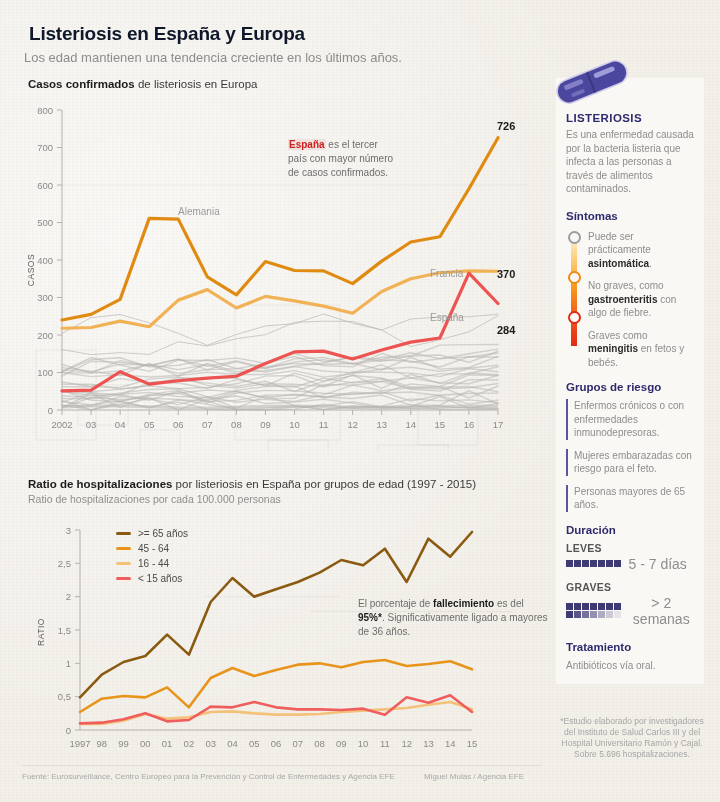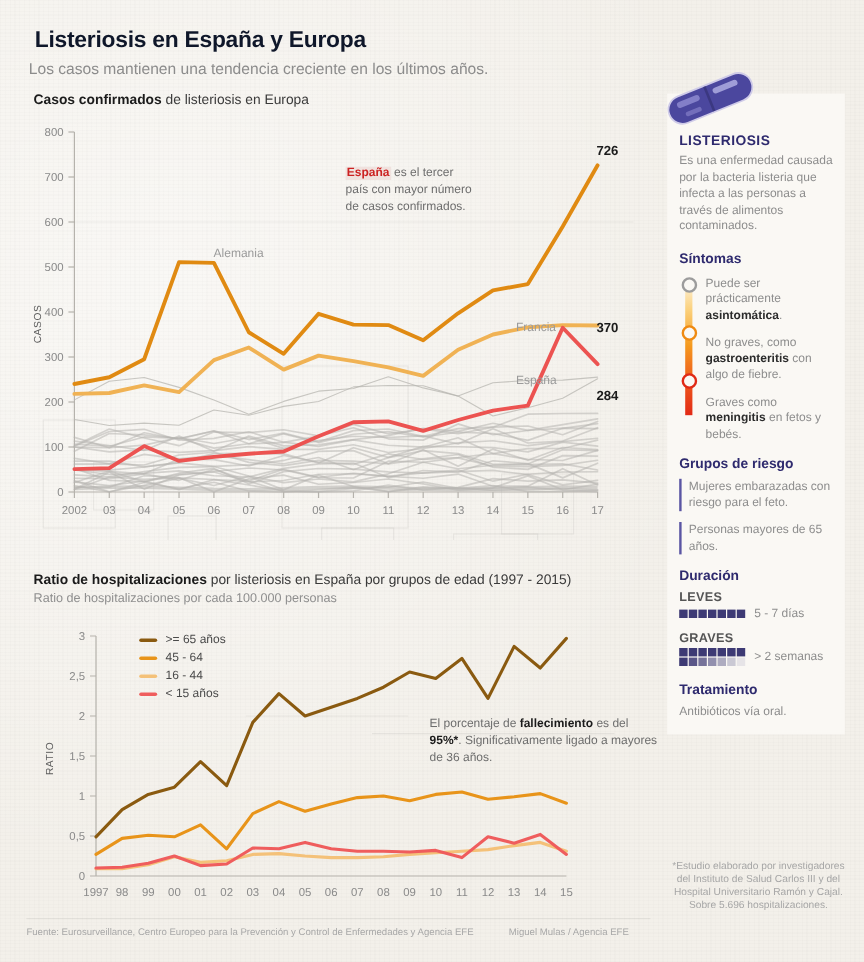--- a/index.html
+++ b/index.html
@@ -95,21 +95,21 @@
     border-left:2.5px solid #5a55a3;padding-left:6px;margin-bottom:9px;
   }
 
   
   .dur-block{margin-bottom:9px;}
   .dur-name{font-size:10.5px;font-weight:bold;color:#555;letter-spacing:.3px;margin-bottom:2px;}
   .dur-row{display:flex;align-items:center;}
   .sq-grid{display:flex;flex-direction:column;gap:1.5px;}
   .sq-line{display:flex;gap:1.5px;}
   .sq{width:6.5px;height:6.5px;background:#3d3a74;}
-  .dur-text{font-size:10px;color:#8d8d8d;margin-left:8px;text-align:center;}
+  .dur-text{font-size:14px;color:#8d8d8d;margin-left:8px;text-align:center;}
 
   .p-foot{
     position:absolute;left:556px;top:716px;width:152px;
     font-size:8.5px;line-height:11px;color:#a6a6a6;z-index:3;text-align:center;
   }
 
   
   .source{
     position:absolute;left:22px;top:772px;font-size:8px;color:#a8a8a8;z-index:3;
   }
@@ -123,21 +123,21 @@
   }
 </style>
 </head>
 <body>
 
 <div id="root">
   <div class="texture"></div>
 
   <div class="header">
     <h1 class="h-title">Listeriosis en España y Europa</h1>
-    <p class="h-sub">Los casos mantienen una tendencia creciente en los últimos años.</p>
+    <p class="h-sub">Los edad mantienen una tendencia creciente en los últimos años.</p>
   </div>
 
   <div class="chart-head" style="left:28px;top:78px;width:500px;">
     <p class="c-title"><b>Casos confirmados</b><span> de listeriosis en Europa</span></p>
   </div>
 
   <div class="chart" id="chart1-wrap" style="left:20px;top:100px;">
     <svg id="svg1" width="520" height="350" viewBox="0 0 520 350">
         <rect x="16" y="250" width="60" height="90" fill="none" stroke="rgba(0,0,0,0.055)" stroke-width="1"></rect>
         <rect x="58" y="285" width="50" height="40" fill="none" stroke="rgba(0,0,0,0.055)" stroke-width="1"></rect>
@@ -342,20 +342,21 @@
       <span class="sym-dot" style="top: 1px; border: 2px solid rgb(156, 156, 156);"></span>
           <div class="sym-item"><span>Puede ser prácticamente </span><b>asintomática</b><span>.</span></div>
           <span class="sym-dot" style="top: 41px; border: 2px solid rgb(239, 138, 18);"></span>
           <div class="sym-item"><span>No graves, como </span><b>gastroenteritis</b><span> con algo de fiebre.</span></div>
           <span class="sym-dot" style="top: 81px; border: 2px solid rgb(224, 42, 22);"></span>
           <div class="sym-item"><span>Graves como </span><b>meningitis</b><span> en fetos y bebés.</span></div>
         </div>
 
       <div class="p-h2" style="margin-top:12px;">Grupos de riesgo</div>
       <div id="risk-wrap">
+          <div class="risk-item">Enfermos crónicos o con enfermedades inmunodepresoras.</div>
           <div class="risk-item">Mujeres embarazadas con riesgo para el feto.</div>
           <div class="risk-item">Personas mayores de 65 años.</div>
         </div>
 
       <div class="p-h2" style="margin-top:12px;">Duración</div>
       <div id="dur-wrap">
           <div class="dur-block">
             <div class="dur-name">LEVES</div>
             <div class="dur-row">
               <div class="sq-grid">

